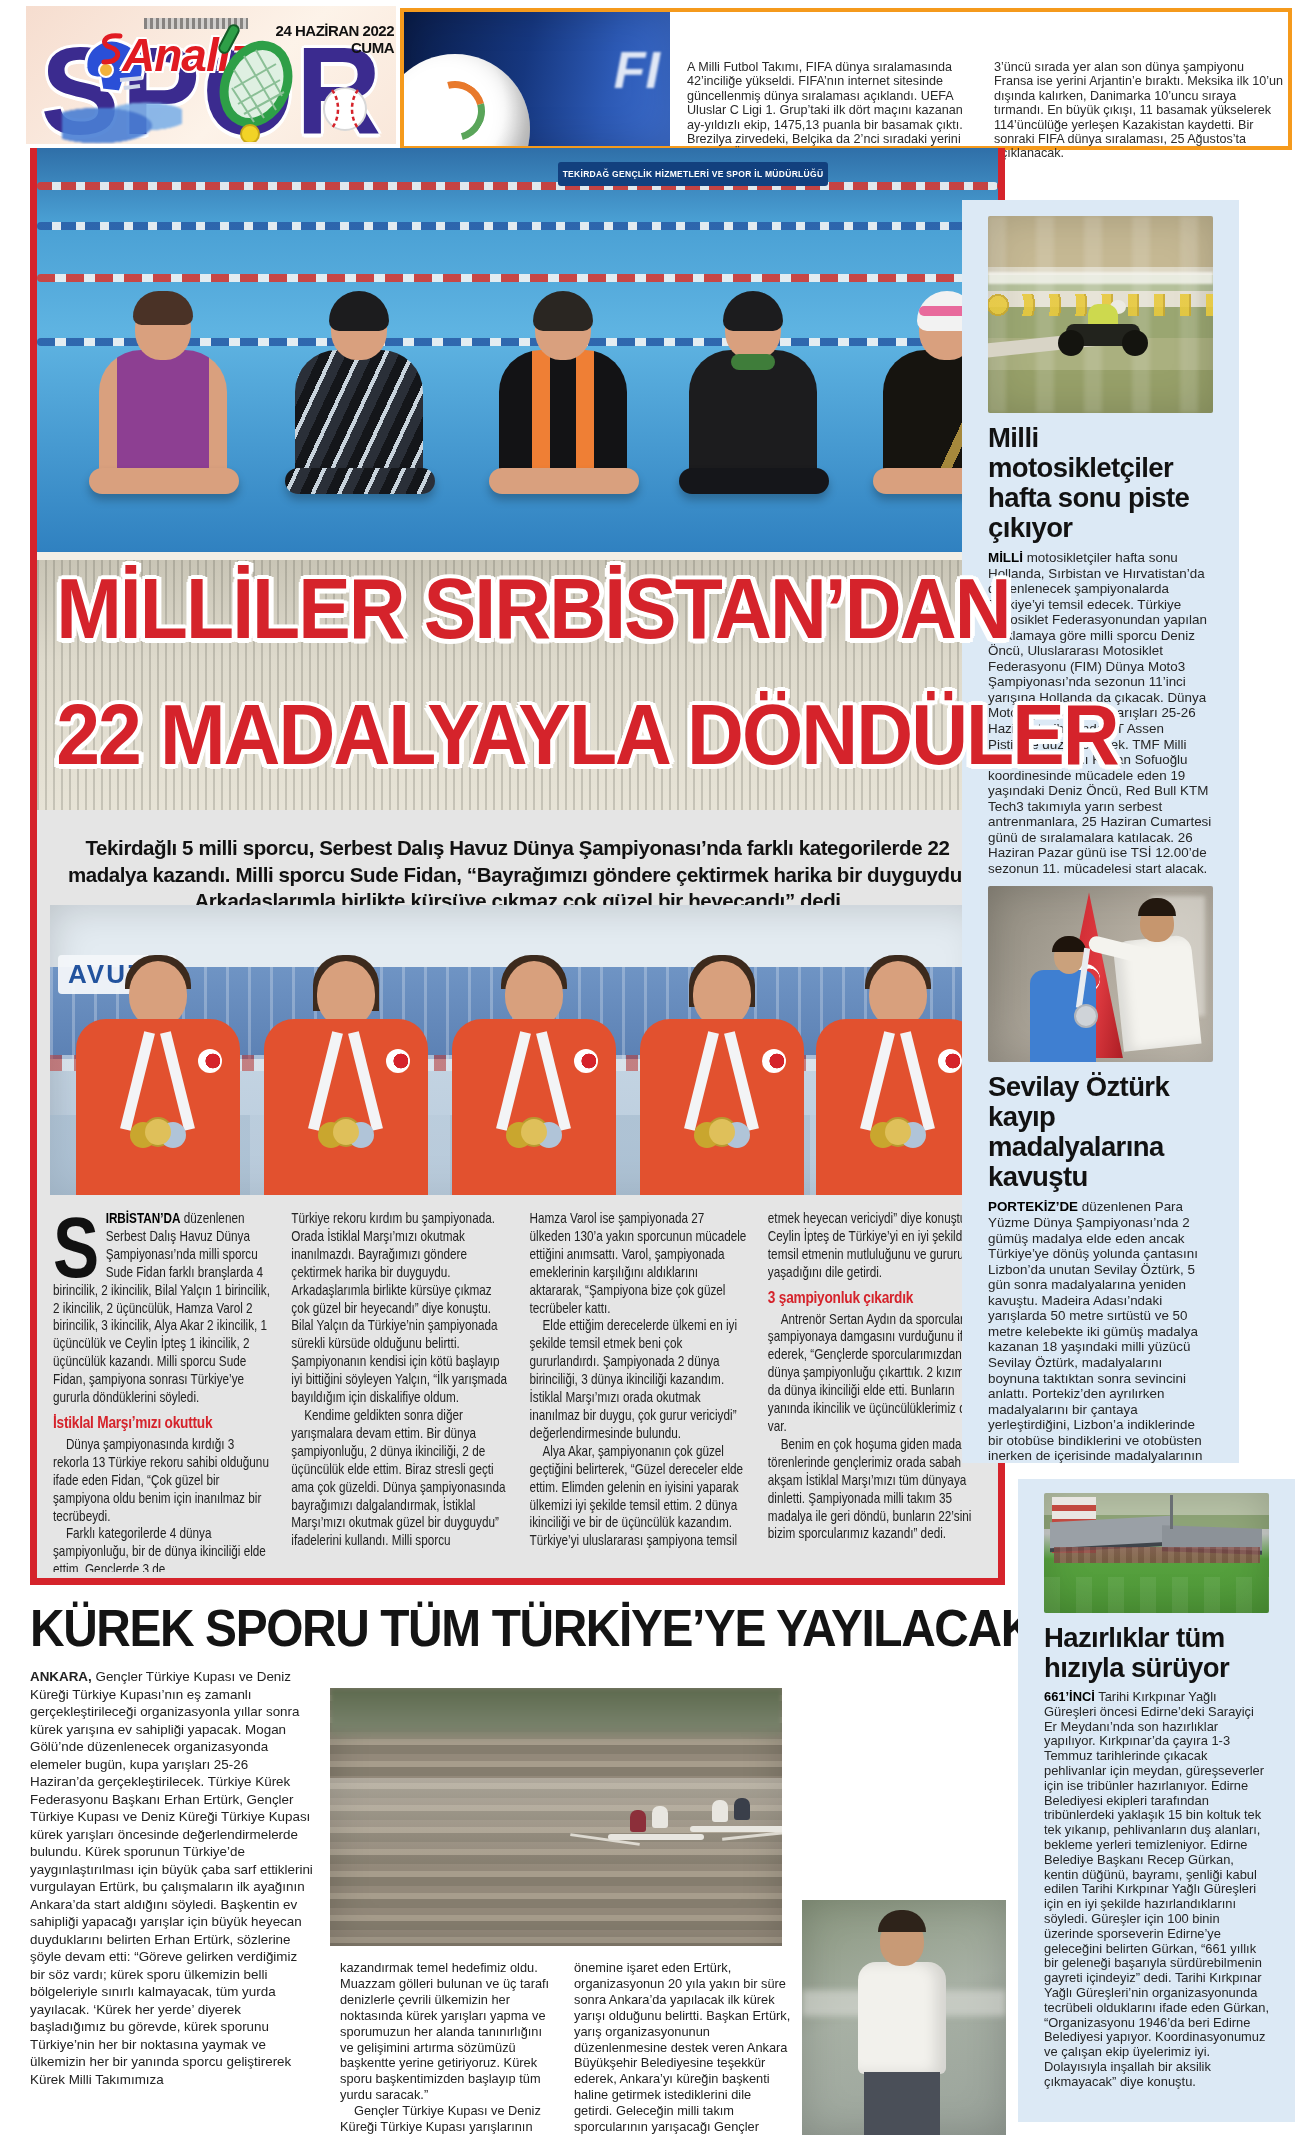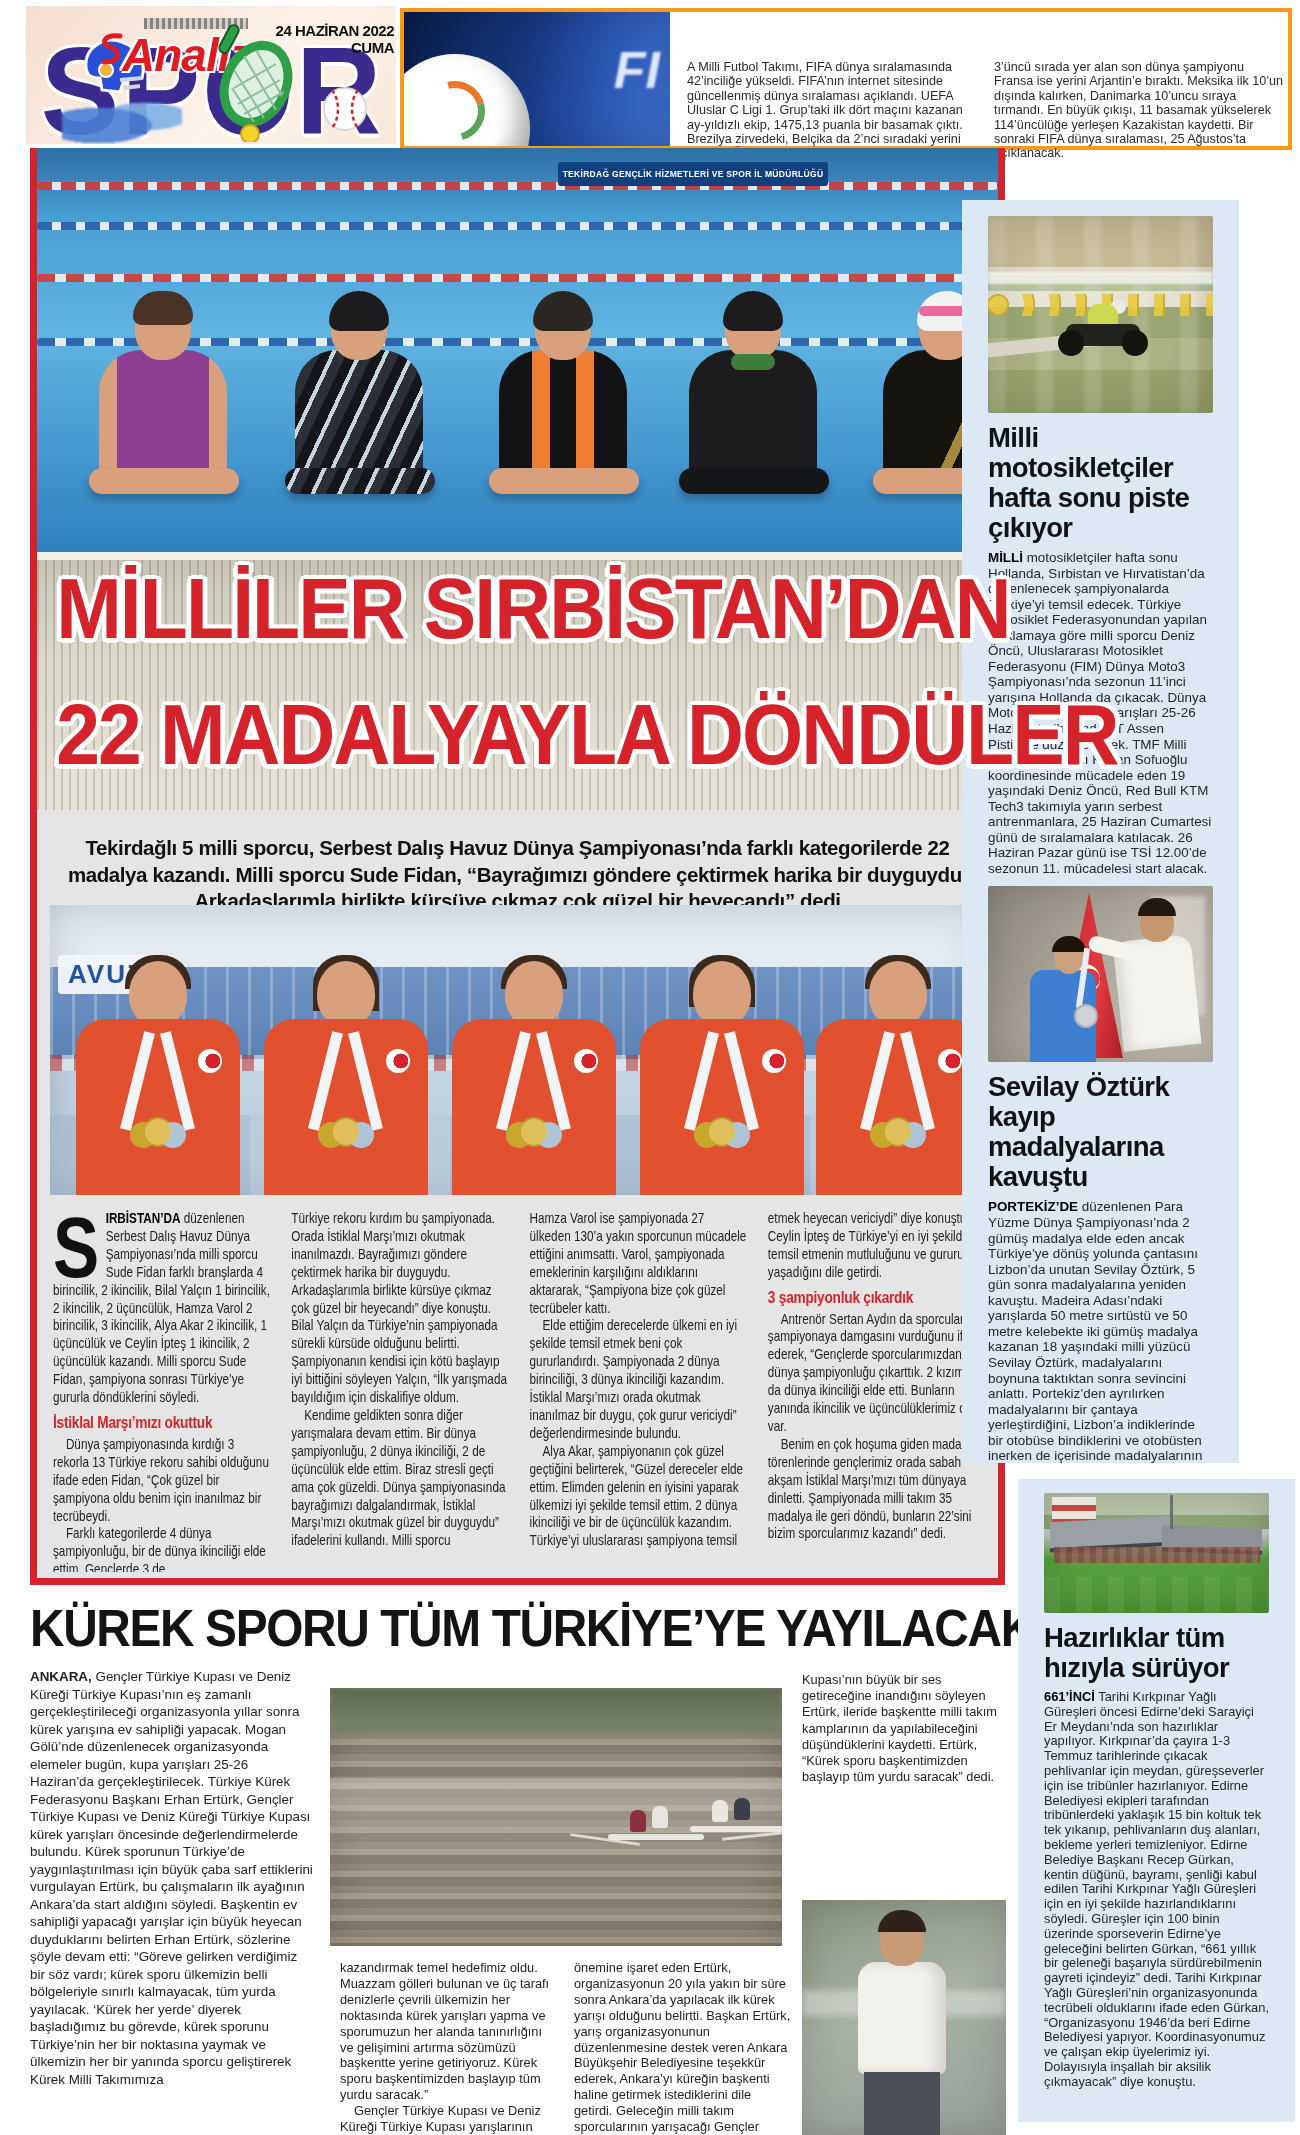--- a/index.html
+++ b/index.html
@@ -403,23 +403,20 @@
       <div class="oar o1"></div>
         <div class="oar o2"></div>
       <div class="rower rw1"></div>
       <div class="rower rw2"></div>
       <div class="rower rw3"></div>
       <div class="rower rw4"></div>
       <div class="boat b1"></div>
       <div class="boat b2"></div>
     </div>
 
-    <div class="kcol kc3">
-      <p>Kupası’nın büyük bir ses getireceğine inandığını söyleyen Ertürk, ileride başkentte milli takım kamplarının da yapılabileceğini düşündüklerini kaydetti. Ertürk, “Kürek sporu başkentimizden başlayıp tüm yurdu saracak” dedi.</p>
-    </div>
 
     <div class="portrait soft">
       <div class="blurband"></div>
       <div class="p-shirt"></div>
       <div class="p-pants"></div>
       <div class="p-head"></div>
       <div class="p-hair"></div>
     </div>
 
     <div class="kcol kc2a">

